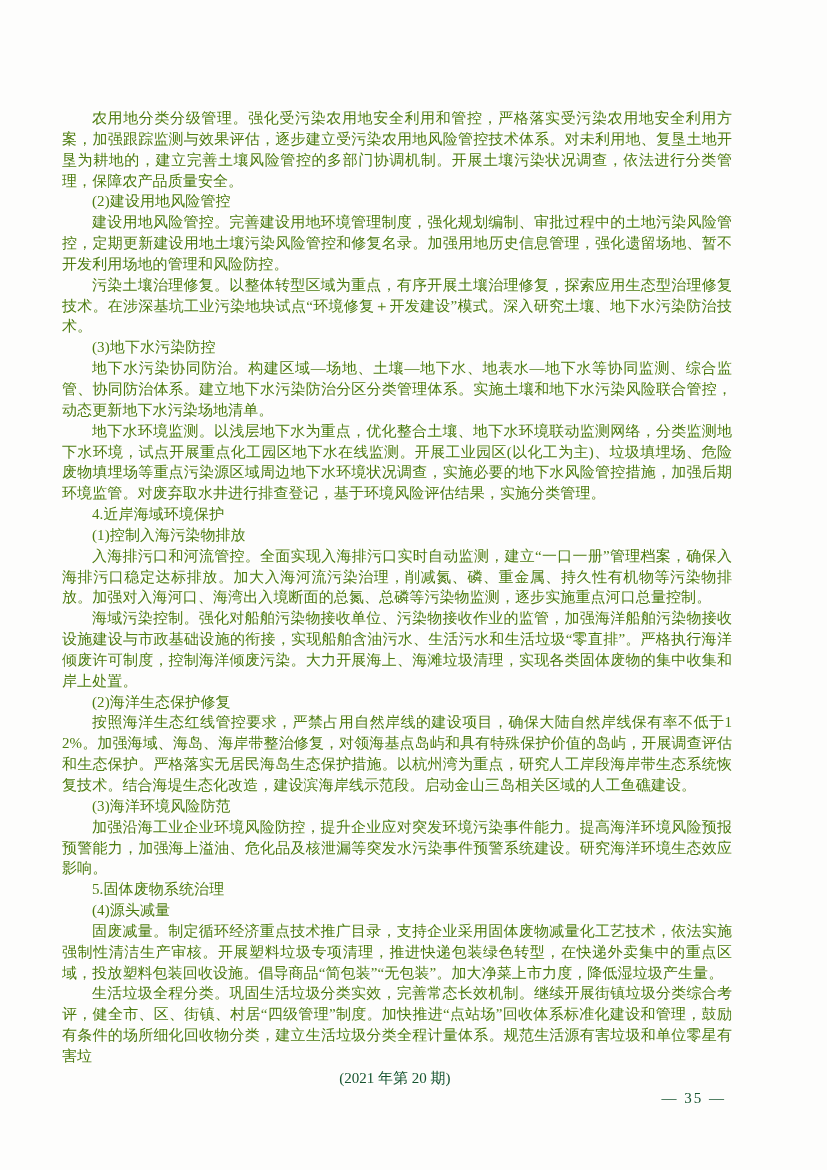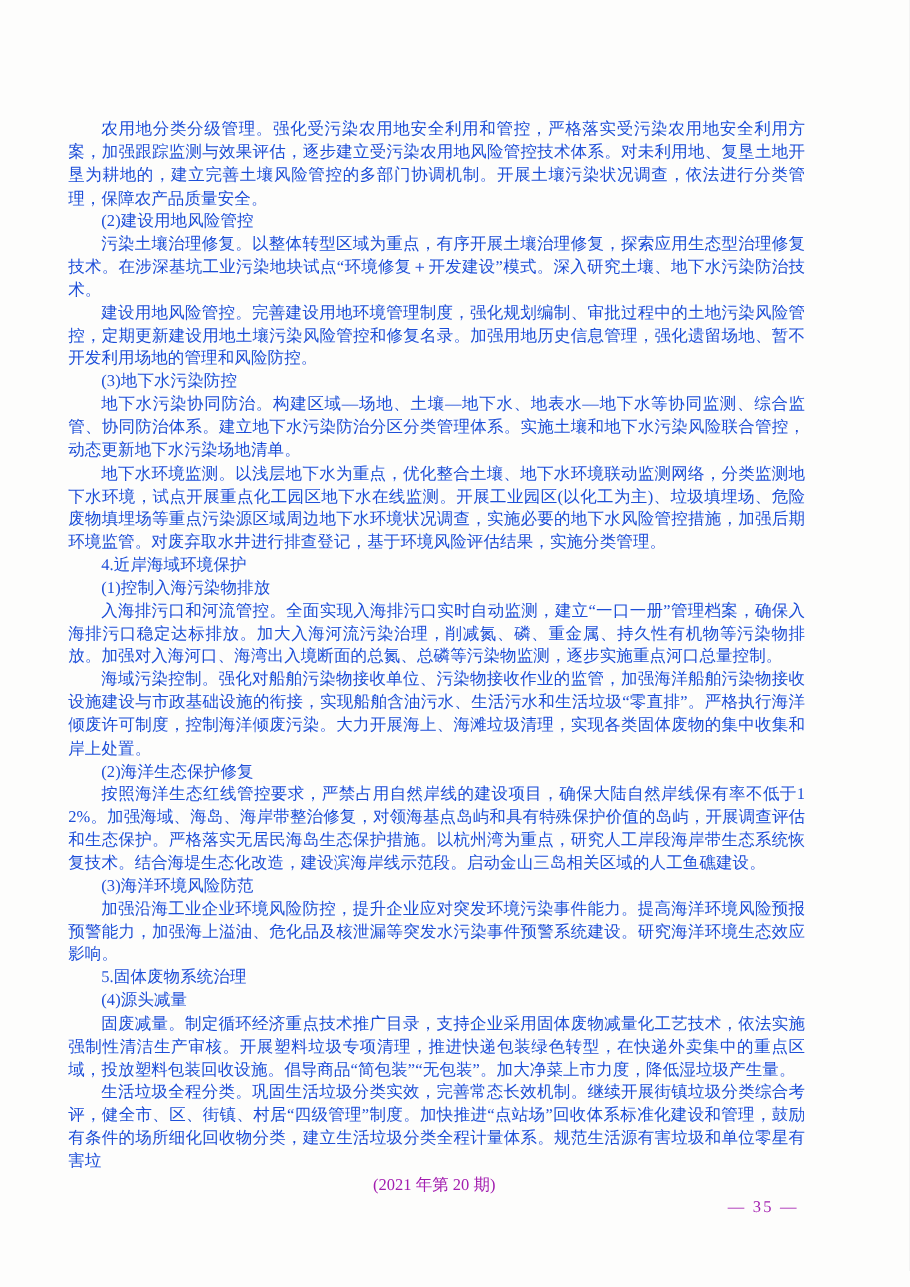--- a/index.html
+++ b/index.html
@@ -14,42 +14,42 @@
     margin: 0 auto;
     background: #fdfdfc;
     overflow: hidden;
     font-family: "Liberation Serif", "DejaVu Serif", serif;
   }
   .text-block {
     position: absolute;
     left: 62px;
     top: 108px;
     width: 670px;
-    color: #1d4ed8;
+    color: #4d7c0f;
   }
   .text-block p {
     margin: 0;
     padding: 0;
     text-indent: 2em;
     text-align: justify;
     text-justify: inter-ideograph;
     font-size: 15px;
     line-height: 20.85px;
     letter-spacing: 0.1px;
     word-break: break-all;
   }
   .page-footer {
     position: absolute;
     left: 62px;
     top: 1066px;
     width: 670px;
     height: 24px;
     font-size: 15px;
     line-height: 24px;
-    color: #a21caf;
+    color: #14532d;
   }
   .footer-journal {
     position: absolute;
     left: 50%;
     transform: translateX(-52%);
     white-space: nowrap;
   }
   .footer-pageno {
     position: absolute;
     right: 6px;
@@ -59,22 +59,22 @@
   }
 </style>
 </head>
 <body>
 
 <div class="page">
 
   <div class="text-block">
     <p>农用地分类分级管理。强化受污染农用地安全利用和管控，严格落实受污染农用地安全利用方案，加强跟踪监测与效果评估，逐步建立受污染农用地风险管控技术体系。对未利用地、复垦土地开垦为耕地的，建立完善土壤风险管控的多部门协调机制。开展土壤污染状况调查，依法进行分类管理，保障农产品质量安全。</p>
     <p>(2)建设用地风险管控</p>
+    <p>建设用地风险管控。完善建设用地环境管理制度，强化规划编制、审批过程中的土地污染风险管控，定期更新建设用地土壤污染风险管控和修复名录。加强用地历史信息管理，强化遗留场地、暂不开发利用场地的管理和风险防控。</p>
     <p>污染土壤治理修复。以整体转型区域为重点，有序开展土壤治理修复，探索应用生态型治理修复技术。在涉深基坑工业污染地块试点“环境修复＋开发建设”模式。深入研究土壤、地下水污染防治技术。</p>
-    <p>建设用地风险管控。完善建设用地环境管理制度，强化规划编制、审批过程中的土地污染风险管控，定期更新建设用地土壤污染风险管控和修复名录。加强用地历史信息管理，强化遗留场地、暂不开发利用场地的管理和风险防控。</p>
     <p>(3)地下水污染防控</p>
     <p>地下水污染协同防治。构建区域—场地、土壤—地下水、地表水—地下水等协同监测、综合监管、协同防治体系。建立地下水污染防治分区分类管理体系。实施土壤和地下水污染风险联合管控，动态更新地下水污染场地清单。</p>
     <p>地下水环境监测。以浅层地下水为重点，优化整合土壤、地下水环境联动监测网络，分类监测地下水环境，试点开展重点化工园区地下水在线监测。开展工业园区(以化工为主)、垃圾填埋场、危险废物填埋场等重点污染源区域周边地下水环境状况调查，实施必要的地下水风险管控措施，加强后期环境监管。对废弃取水井进行排查登记，基于环境风险评估结果，实施分类管理。</p>
     <p>4.近岸海域环境保护</p>
     <p>(1)控制入海污染物排放</p>
     <p>入海排污口和河流管控。全面实现入海排污口实时自动监测，建立“一口一册”管理档案，确保入海排污口稳定达标排放。加大入海河流污染治理，削减氮、磷、重金属、持久性有机物等污染物排放。加强对入海河口、海湾出入境断面的总氮、总磷等污染物监测，逐步实施重点河口总量控制。</p>
     <p>海域污染控制。强化对船舶污染物接收单位、污染物接收作业的监管，加强海洋船舶污染物接收设施建设与市政基础设施的衔接，实现船舶含油污水、生活污水和生活垃圾“零直排”。严格执行海洋倾废许可制度，控制海洋倾废污染。大力开展海上、海滩垃圾清理，实现各类固体废物的集中收集和岸上处置。</p>
     <p>(2)海洋生态保护修复</p>
     <p>按照海洋生态红线管控要求，严禁占用自然岸线的建设项目，确保大陆自然岸线保有率不低于12%。加强海域、海岛、海岸带整治修复，对领海基点岛屿和具有特殊保护价值的岛屿，开展调查评估和生态保护。严格落实无居民海岛生态保护措施。以杭州湾为重点，研究人工岸段海岸带生态系统恢复技术。结合海堤生态化改造，建设滨海岸线示范段。启动金山三岛相关区域的人工鱼礁建设。</p>
     <p>(3)海洋环境风险防范</p>

